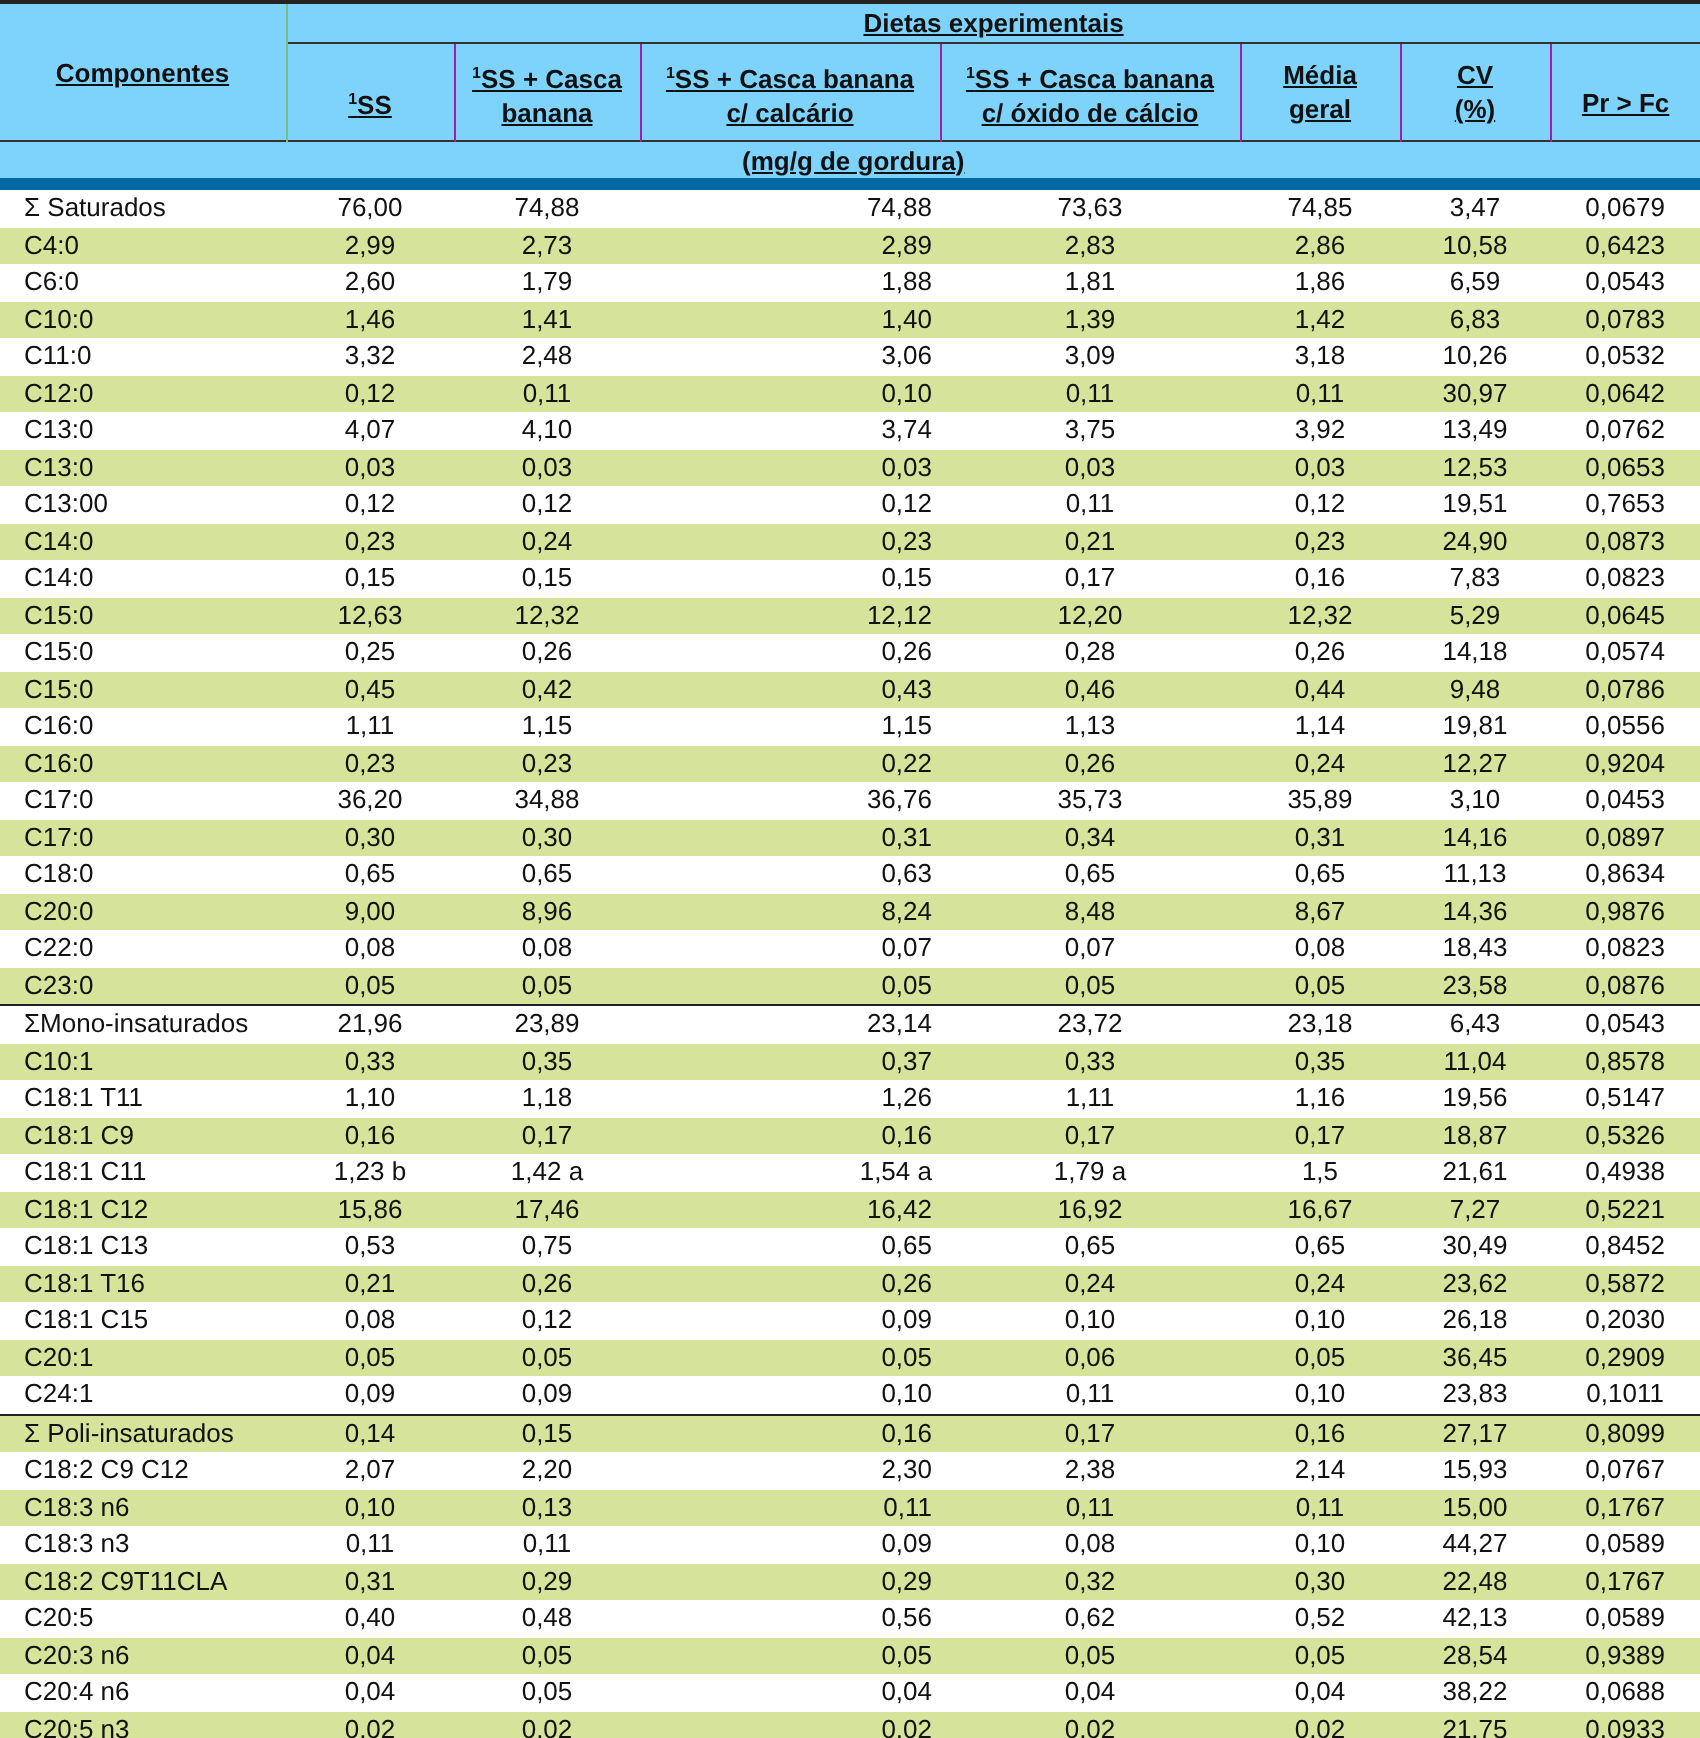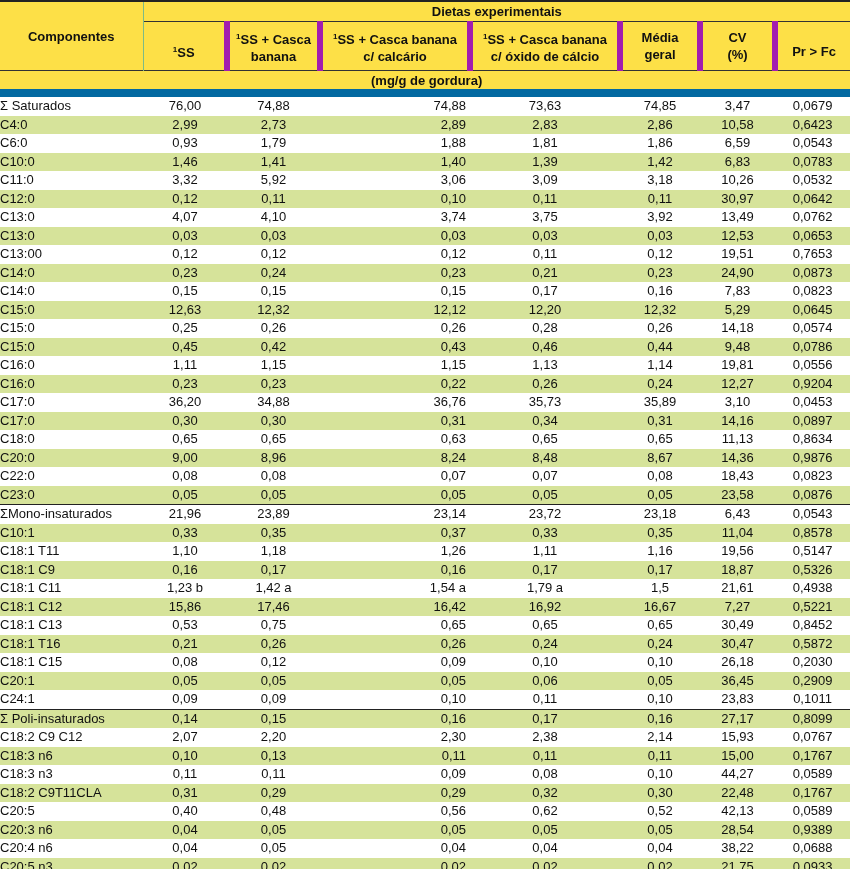--- a/index.html
+++ b/index.html
@@ -1,29 +1,29 @@
 <!DOCTYPE html>
 <html><head>
 <meta charset="utf-8">
 <style>
   html, body { margin: 0; padding: 0; background: #ffffff; }
   body { width: 850px; height: 869px; overflow: hidden; font-family: "Liberation Sans", "DejaVu Sans", sans-serif; color: #111; }
   table { border-collapse: collapse; width: 850px; table-layout: fixed; font-size: 13px; }
   col.c0 { width: 143px; } col.c1 { width: 84px; } col.c2 { width: 93px; } col.c3 { width: 150px; }
   col.c4 { width: 150px; } col.c5 { width: 80px; } col.c6 { width: 75px; } col.c7 { width: 75px; }
-  thead th { background: #fde047; font-weight: bold; color: #111; padding: 0; line-height: 17px; font-size: 13px; }
+  thead th { background: #7dd3fc; font-weight: bold; color: #111; padding: 0; line-height: 17px; font-size: 13px; text-decoration: underline; }
   thead tr.top th { border-top: 2px solid #222; height: 19px; }
   thead tr.top th.span { border-bottom: 1px solid #333; }
-  thead tr.labels th { height: 38px; vertical-align: middle; border-left: 6px solid #a21caf; }
+  thead tr.labels th { height: 38px; vertical-align: middle; border-left: 1px solid #a21caf; }
   thead tr.labels th:first-child { border-left: none; }
-  thead tr.unit th { height: 18px; border-top: 1px solid #333; border-bottom: 8px solid #0369a1; margin-top: 28px; }
+  thead tr.unit th { height: 18px; border-top: 1px solid #333; border-bottom: 6px solid #0369a1; margin-top: 28px; }
   th.comp { text-align: center; vertical-align: top; padding-top: 7px; border-right: 1px solid #7dbb86; }
   sup { font-size: 8px; vertical-align: 5px; }
   tbody td { height: 18.5px; padding: 0; line-height: 18px; text-align: center; white-space: nowrap; font-size: 13px; }
-  tbody td:first-child { text-align: left; padding-left: 0; }
+  tbody td:first-child { text-align: left; padding-left: 12px; }
   tbody td.n3 { text-align: right; padding-right: 4px; }
   tbody tr.alt td { background: #d6e39a; }
   tbody tr.sect td { border-top: 1.5px solid #222; }
 </style>
 </head>
 <body>
 
 <table>
   <colgroup>
     <col class="c0">
@@ -91,42 +91,42 @@
         <td>2,99</td>
         <td>2,73</td>
         <td class="n3">2,89</td>
         <td>2,83</td>
         <td>2,86</td>
         <td>10,58</td>
         <td>0,6423</td>
       </tr>
       <tr>
         <td>C6:0</td>
-        <td>0,93</td>
+        <td>2,60</td>
         <td>1,79</td>
         <td class="n3">1,88</td>
         <td>1,81</td>
         <td>1,86</td>
         <td>6,59</td>
         <td>0,0543</td>
       </tr>
       <tr class="alt">
         <td>C10:0</td>
         <td>1,46</td>
         <td>1,41</td>
         <td class="n3">1,40</td>
         <td>1,39</td>
         <td>1,42</td>
         <td>6,83</td>
         <td>0,0783</td>
       </tr>
       <tr>
         <td>C11:0</td>
         <td>3,32</td>
-        <td>5,92</td>
+        <td>2,48</td>
         <td class="n3">3,06</td>
         <td>3,09</td>
         <td>3,18</td>
         <td>10,26</td>
         <td>0,0532</td>
       </tr>
       <tr class="alt">
         <td>C12:0</td>
         <td>0,12</td>
         <td>0,11</td>
@@ -366,21 +366,21 @@
         <td>30,49</td>
         <td>0,8452</td>
       </tr>
       <tr class="alt">
         <td>C18:1 T16</td>
         <td>0,21</td>
         <td>0,26</td>
         <td class="n3">0,26</td>
         <td>0,24</td>
         <td>0,24</td>
-        <td>30,47</td>
+        <td>23,62</td>
         <td>0,5872</td>
       </tr>
       <tr>
         <td>C18:1 C15</td>
         <td>0,08</td>
         <td>0,12</td>
         <td class="n3">0,09</td>
         <td>0,10</td>
         <td>0,10</td>
         <td>26,18</td>

